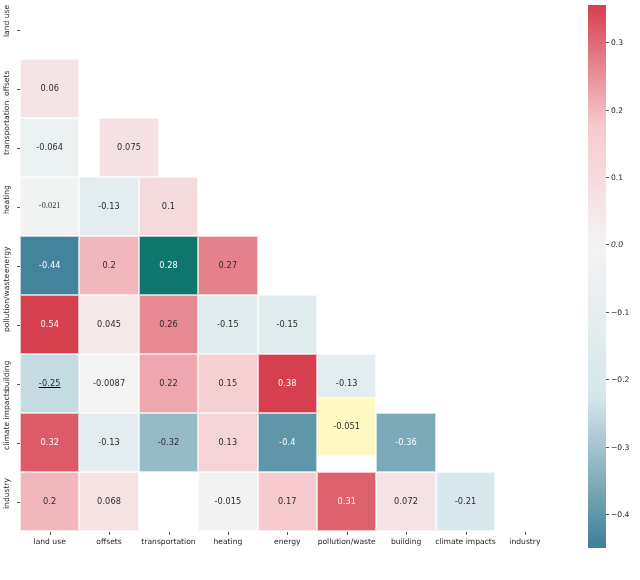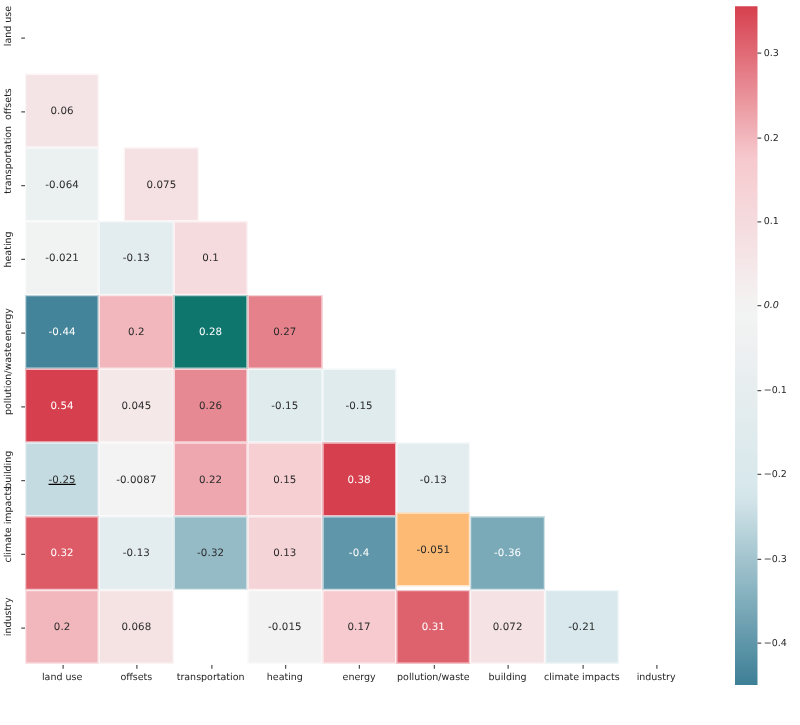--- a/index.html
+++ b/index.html
@@ -122,21 +122,21 @@
   <div id="heatmap-area">
       <div class="hm-cell" style="left: 0px; top: 59px; width: 59.4px; height: 59px; background: rgb(245, 228, 230);">
         <span class="hm-cell-label lbl-dark">0.06</span>
       </div>
       <div class="hm-cell" style="left: 0px; top: 118px; width: 59.4px; height: 59px; background: rgb(235, 240, 241);">
         <span class="hm-cell-label lbl-dark">-0.064</span>
       </div>
       <div class="hm-cell" style="left: 59.4px; top: 118px; width: 59.4px; height: 59px; background: rgb(245, 225, 227); margin-left: 20px;">
         <span class="hm-cell-label lbl-dark">0.075</span>
       </div>
-      <div class="hm-cell" style="left: 0px; top: 177px; width: 59.4px; height: 59px; background: rgb(241, 242, 242);">
+      <div class="hm-cell" style="left: 0px; top: 177px; width: 59.4px; height: 59px; background: rgb(241, 242, 242); font-family: Liberation Serif, serif;">
         <span class="hm-cell-label lbl-dark">-0.021</span>
       </div>
       <div class="hm-cell" style="left: 59.4px; top: 177px; width: 59.4px; height: 59px; background: rgb(227, 236, 238);">
         <span class="hm-cell-label lbl-dark">-0.13</span>
       </div>
       <div class="hm-cell" style="left: 118.8px; top: 177px; width: 59.4px; height: 59px; background: rgb(245, 219, 222);">
         <span class="hm-cell-label lbl-dark">0.1</span>
       </div>
       <div class="hm-cell" style="left: 0px; top: 236px; width: 59.4px; height: 59px; background: rgb(68, 132, 154);">
         <span class="hm-cell-label lbl-light">-0.44</span>
@@ -191,21 +191,21 @@
       </div>
       <div class="hm-cell" style="left: 118.8px; top: 413px; width: 59.4px; height: 59px; background: rgb(149, 187, 199);">
         <span class="hm-cell-label lbl-dark">-0.32</span>
       </div>
       <div class="hm-cell" style="left: 178.2px; top: 413px; width: 59.4px; height: 59px; background: rgb(245, 212, 215);">
         <span class="hm-cell-label lbl-dark">0.13</span>
       </div>
       <div class="hm-cell" style="left: 237.6px; top: 413px; width: 59.4px; height: 59px; background: rgb(95, 150, 169);">
         <span class="hm-cell-label lbl-light">-0.4</span>
       </div>
-      <div class="hm-cell" style="left: 297px; top: 410px; width: 59.4px; height: 59px; background: #fdba74;">
+      <div class="hm-cell" style="left: 297px; top: 397px; width: 59.4px; height: 59px; background: #fef9c3;">
         <span class="hm-cell-label lbl-dark">-0.051</span>
       </div>
       <div class="hm-cell" style="left: 356.4px; top: 413px; width: 59.4px; height: 59px; background: rgb(122, 169, 184);">
         <span class="hm-cell-label lbl-light">-0.36</span>
       </div>
       <div class="hm-cell" style="left: 0px; top: 472px; width: 59.4px; height: 59px; background: rgb(242, 183, 189);">
         <span class="hm-cell-label lbl-dark">0.2</span>
       </div>
       <div class="hm-cell" style="left: 59.4px; top: 472px; width: 59.4px; height: 59px; background: rgb(245, 227, 228);">
         <span class="hm-cell-label lbl-dark">0.068</span>

